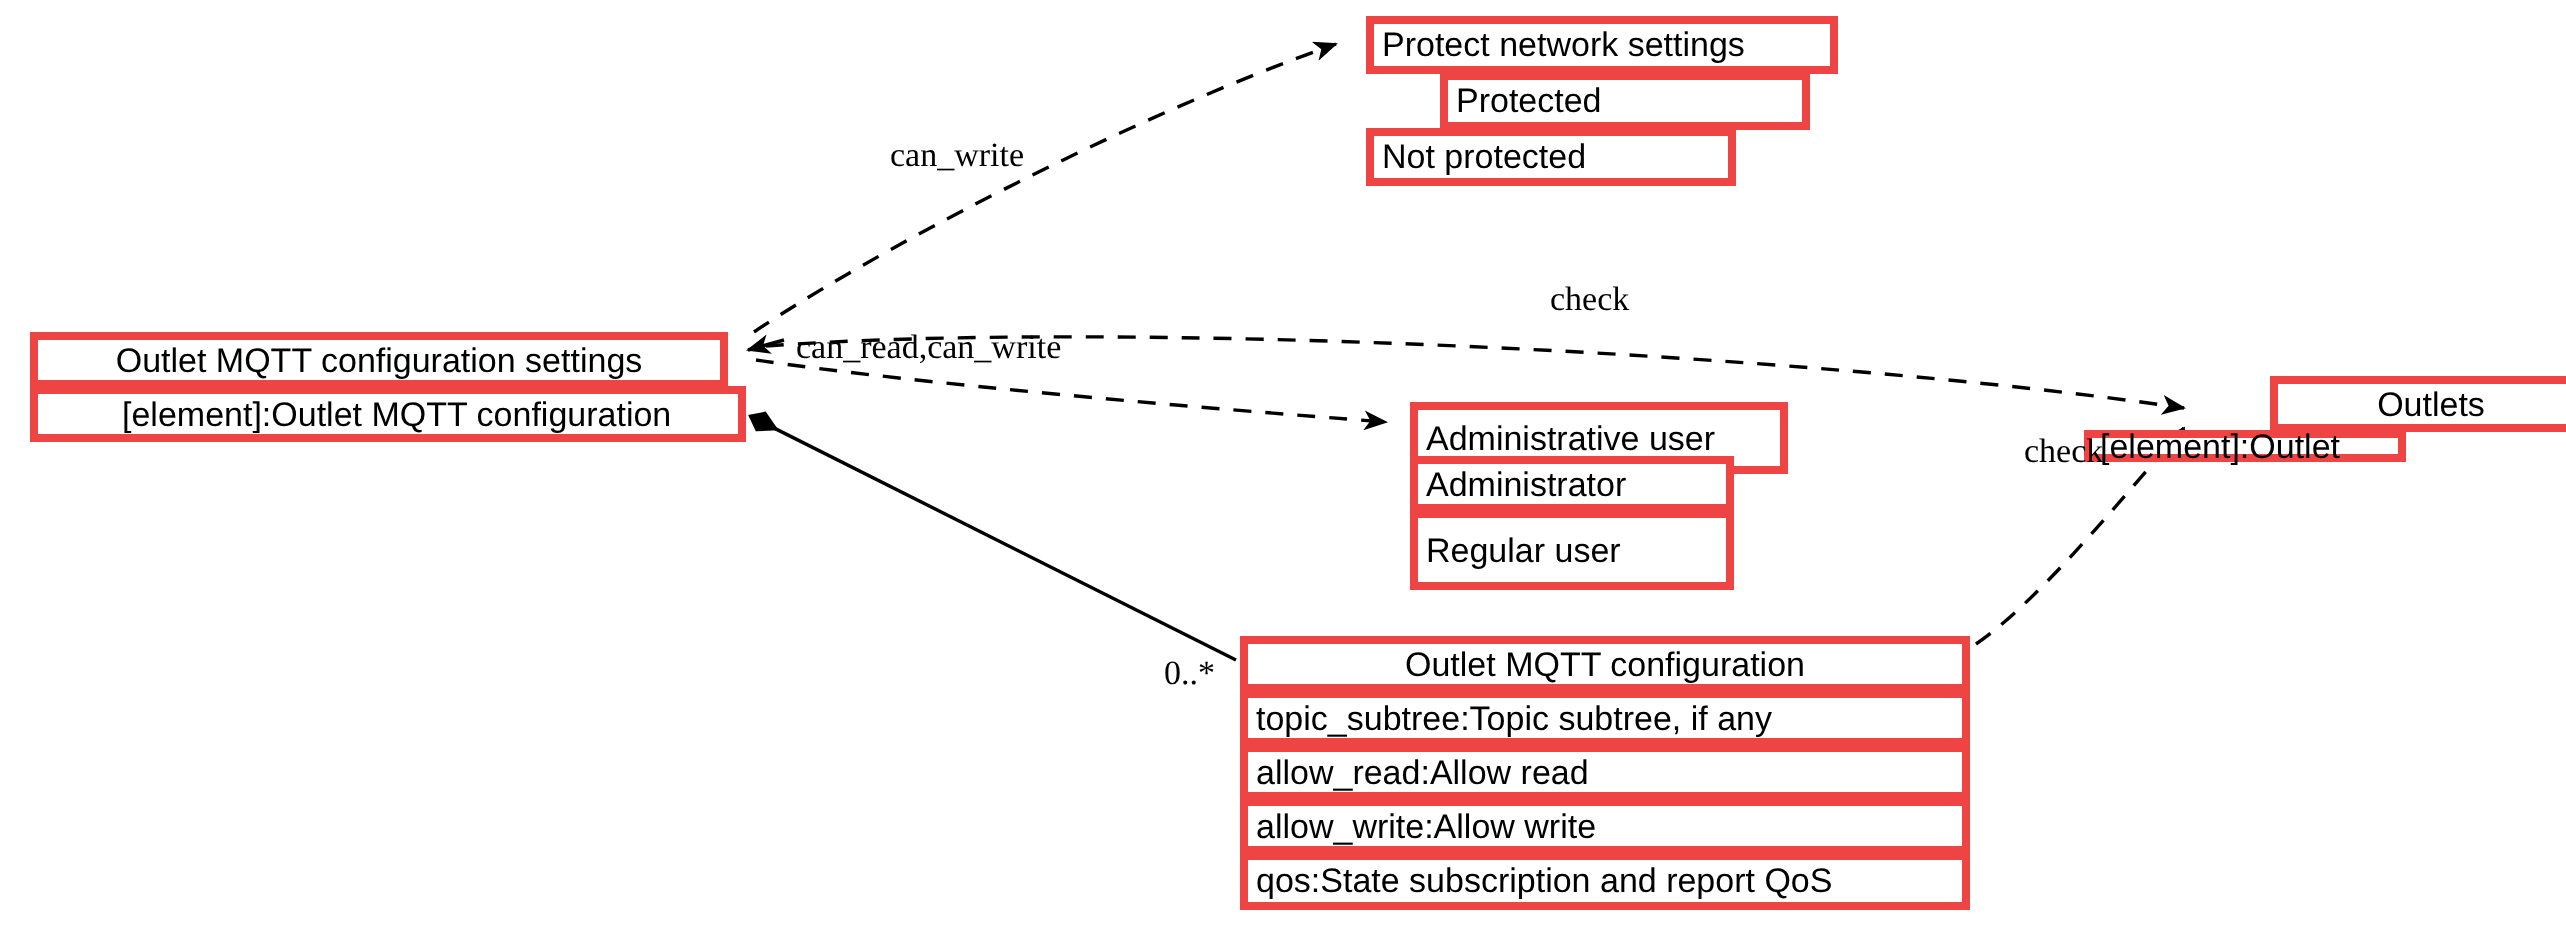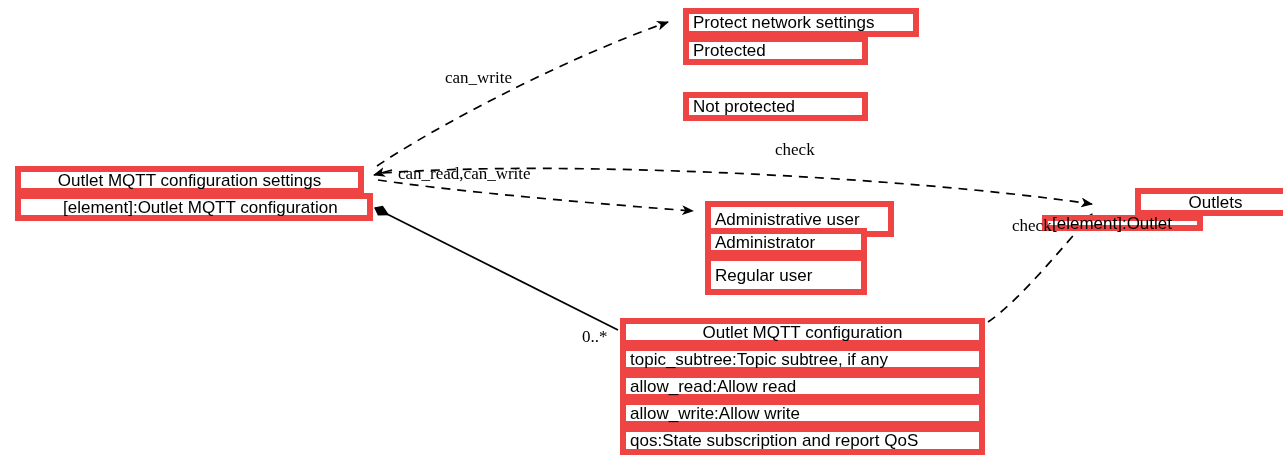--- a/index.html
+++ b/index.html
@@ -24,21 +24,21 @@
     height: 468px;
     pointer-events: none;
   }
   .node {
     position: absolute;
     box-sizing: border-box;
   }
   .row {
     position: absolute;
     box-sizing: border-box;
-    border: 6px solid #ef4444;
+    border: 4px solid #ef4444;
     background: #ffffff;
     font-family: "Liberation Sans", sans-serif;
     font-size: 17px;
     color: #000000;
     line-height: 1;
     white-space: nowrap;
     display: flex;
     align-items: center;
     padding: 0 4px;
   }
@@ -94,22 +94,22 @@
     <path d="M 375,208 L 618,330" fill="none" stroke="#000000" stroke-width="1.7" marker-start="url(#diamond)"></path>
   </svg>
 
   <div class="node">
     <div class="row center" style="left:15px; top:166px; width:349px; height:28px;">Outlet MQTT configuration settings</div>
     <div class="row left" style="left:15px; top:193px; width:358px; height:28px;padding-left:42px;">[element]:Outlet MQTT configuration</div>
   </div>
 
   <div class="node">
     <div class="row left" style="left:683px; top:8px; width:236px; height:29px;">Protect network settings</div>
-    <div class="row left" style="left:683px; top:36px; width:185px; height:29px;">Protected</div>
-    <div class="row left" style="left:683px; top:64px; width:185px; height:29px;margin-top:28px;">Not protected</div>
+    <div class="row left" style="left:720px; top:36px; width:185px; height:29px;">Protected</div>
+    <div class="row left" style="left:683px; top:64px; width:185px; height:29px;">Not protected</div>
   </div>
 
   <div class="node">
     <div class="row left" style="left:705px; top:201px; width:189px; height:36px;">Administrative user</div>
     <div class="row left" style="left:705px; top:228px; width:162px; height:28px;">Administrator</div>
     <div class="row left" style="left:705px; top:255px; width:162px; height:40px;">Regular user</div>
   </div>
 
   <div class="node">
     <div class="row center" style="left:1107px; top:188px; width:161px; height:28px;margin-left:28px;">Outlets</div>

